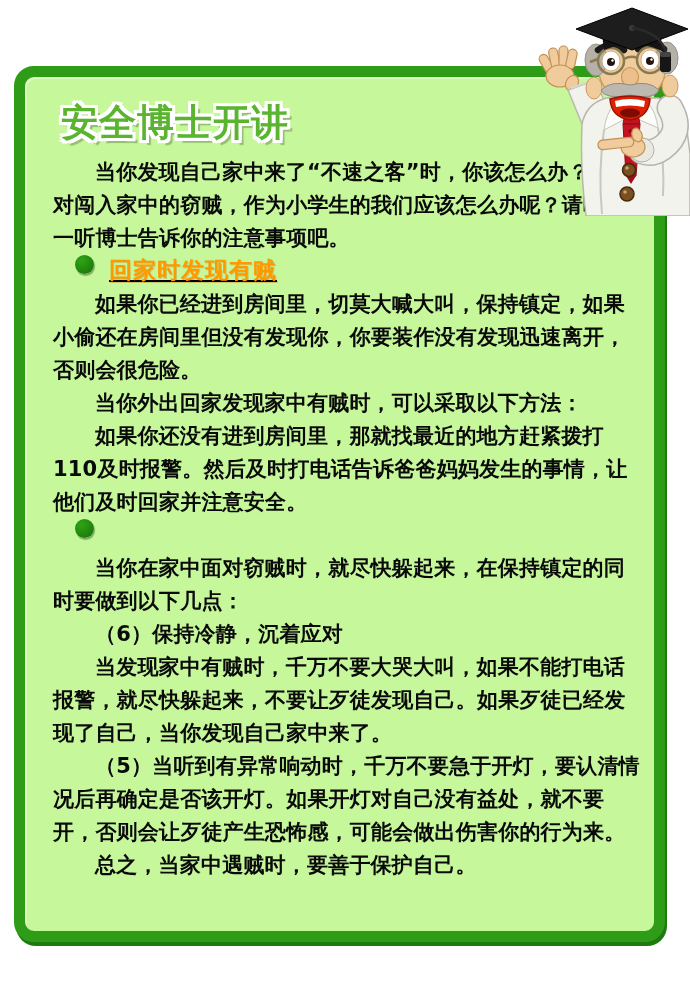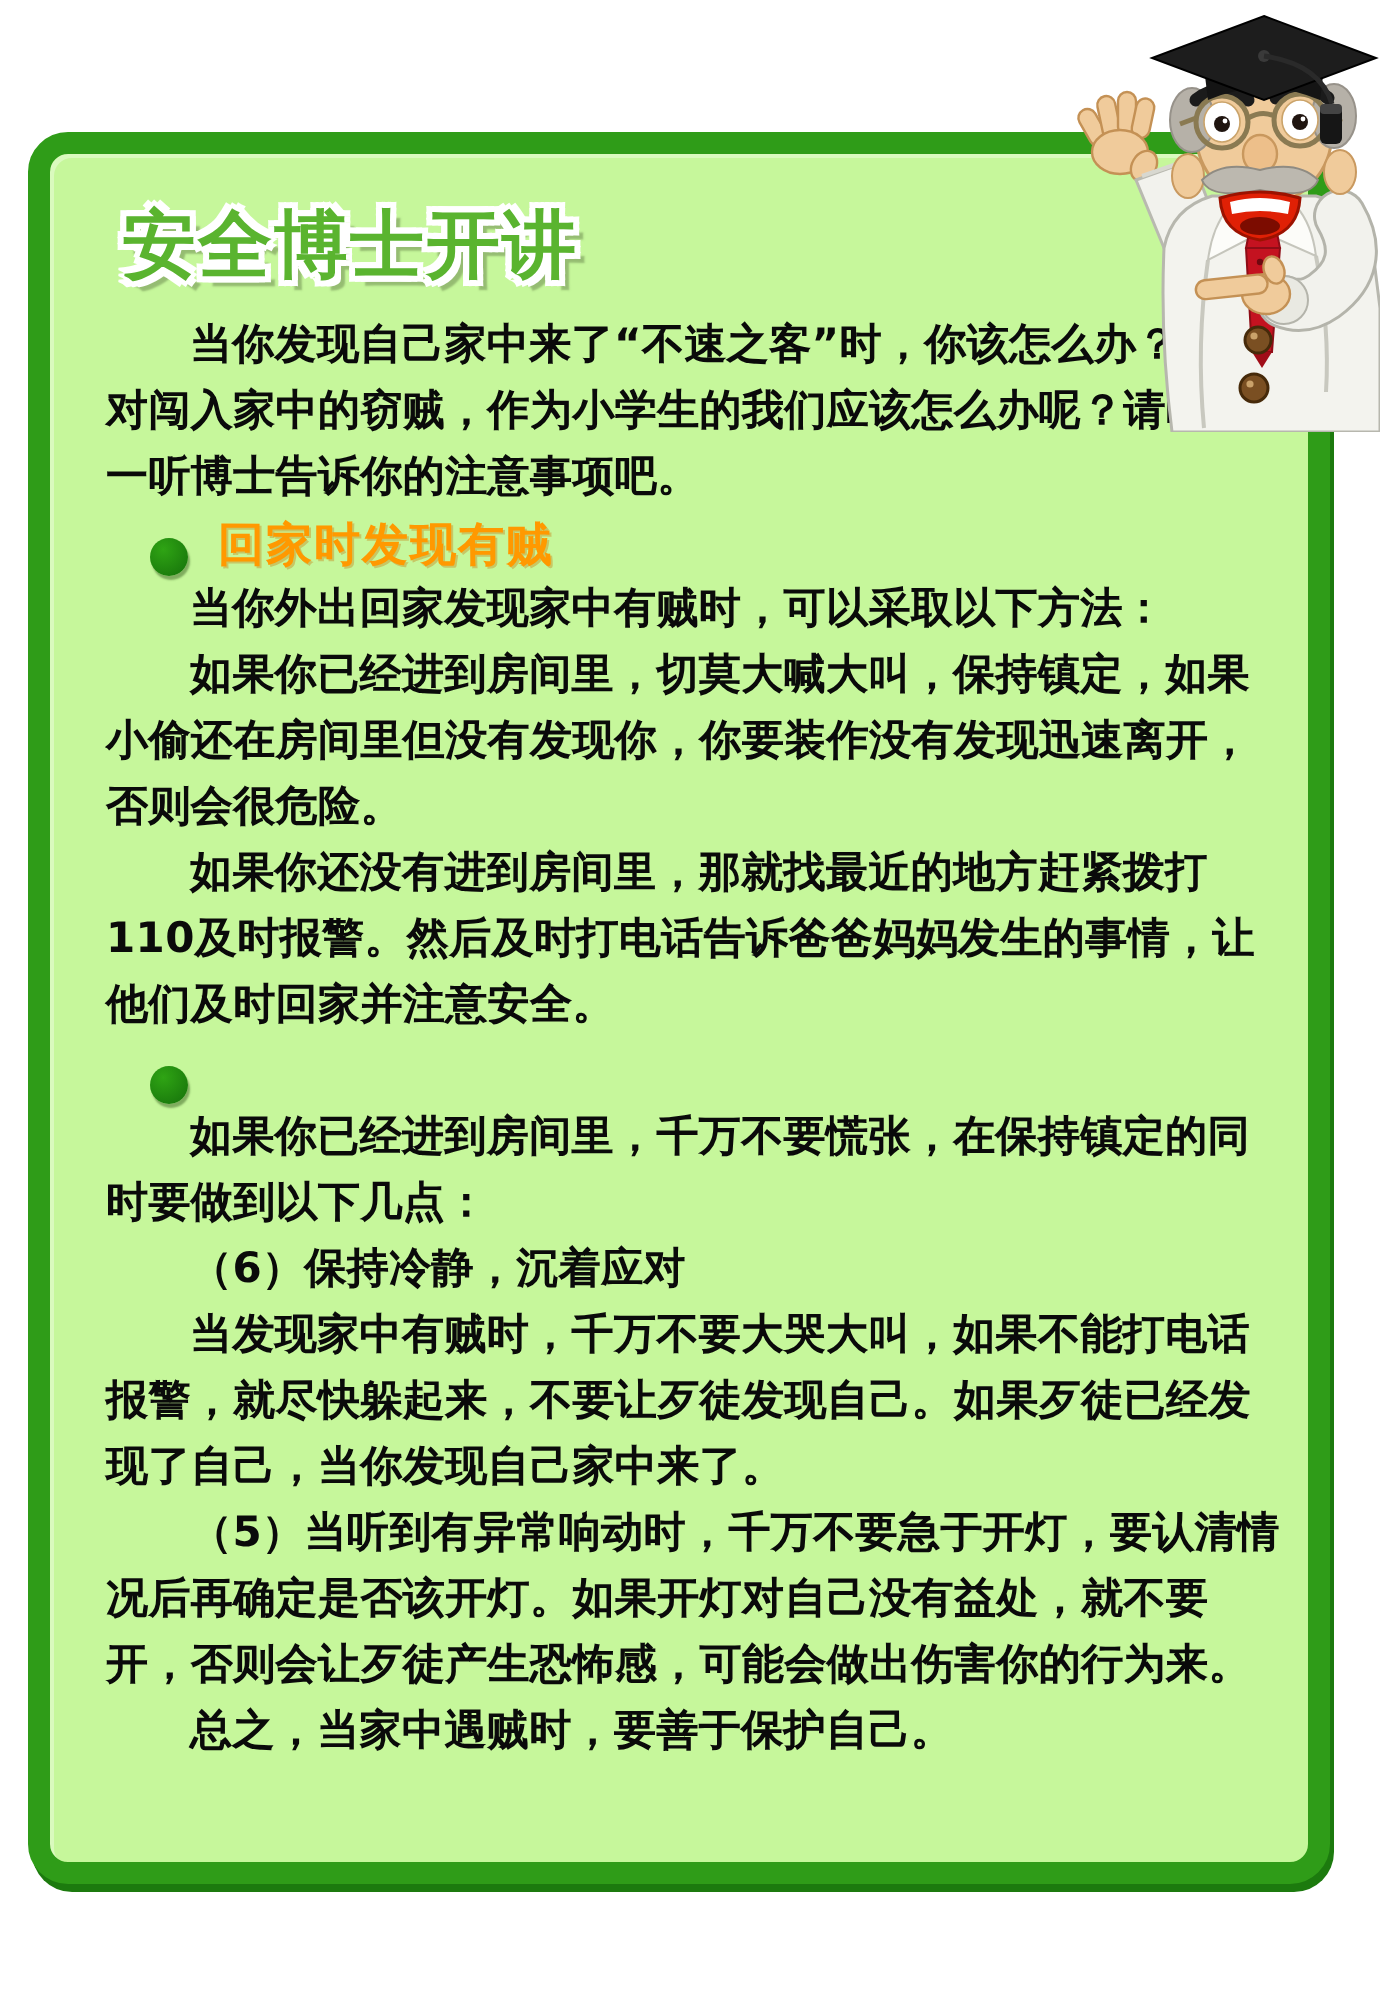--- a/index.html
+++ b/index.html
@@ -41,24 +41,25 @@
     font-size:21px;
     line-height:33px;
     font-weight:bold;
     color:#0a0a0a;
     text-indent:2em;
     letter-spacing:0.2px;
   }
   .intro { margin-right:34px; }
   .section-header {
     display:flex;
-    align-items:flex-end;
+    align-items:flex-start;
     gap:15px;
     height:33px;
     margin:0 0 0 22px;
+    text-decoration:underline;
   }
   .bullet {
     width:19px; height:19px;
     border-radius:50%;
     background:radial-gradient(circle at 35% 30%, #2fa414, #15700a);
     box-shadow:1px 2px 1px rgba(40,80,20,0.45);
     flex:0 0 auto;
   }
   .heading {
     font-size:23px;
@@ -79,28 +80,28 @@
 
 <div class="panel">
   <h1 class="title">安全博士开讲</h1>
 
   <p class="body intro">当你发现自己家中来了“不速之客”时，你该怎么办？面对闯入家中的窃贼，作为小学生的我们应该怎么办呢？请听一听博士告诉你的注意事项吧。</p>
 
   <div class="section-header">
     <span class="bullet"></span>
     <span class="heading">回家时发现有贼</span>
   </div>
+  <p class="body">如果你已经进到房间里，切莫大喊大叫，保持镇定，如果小偷还在房间里但没有发现你，你要装作没有发现迅速离开，否则会很危险。</p>
   <p class="body">当你外出回家发现家中有贼时，可以采取以下方法：</p>
-  <p class="body">如果你已经进到房间里，切莫大喊大叫，保持镇定，如果小偷还在房间里但没有发现你，你要装作没有发现迅速离开，否则会很危险。</p>
   <p class="body">如果你还没有进到房间里，那就找最近的地方赶紧拨打110及时报警。然后及时打电话告诉爸爸妈妈发生的事情，让他们及时回家并注意安全。</p>
 
   <div class="section-header">
     <span class="bullet"></span>
   </div>
-  <p class="body">如果你已经进到房间里，千万不要慌张，在保持镇定的同时要做到以下几点：</p>
+  <p class="body">当你在家中面对窃贼时，就尽快躲起来，在保持镇定的同时要做到以下几点：</p>
   <p class="body">（6）保持冷静，沉着应对</p>
   <p class="body">当发现家中有贼时，千万不要大哭大叫，如果不能打电话报警，就尽快躲起来，不要让歹徒发现自己。如果歹徒已经发现了自己，当你发现自己家中来了。</p>
   <p class="body">（5）当听到有异常响动时，千万不要急于开灯，要认清情况后再确定是否该开灯。如果开灯对自己没有益处，就不要开，否则会让歹徒产生恐怖感，可能会做出伤害你的行为来。</p>
   <p class="body">总之，当家中遇贼时，要善于保护自己。</p>
 </div>
 
 <div class="mascot">
   <svg width="152" height="212" viewBox="0 0 152 212" xmlns="http://www.w3.org/2000/svg">
 
     <g stroke="#c49155" stroke-width="1.2" fill="#f0cb9b">

